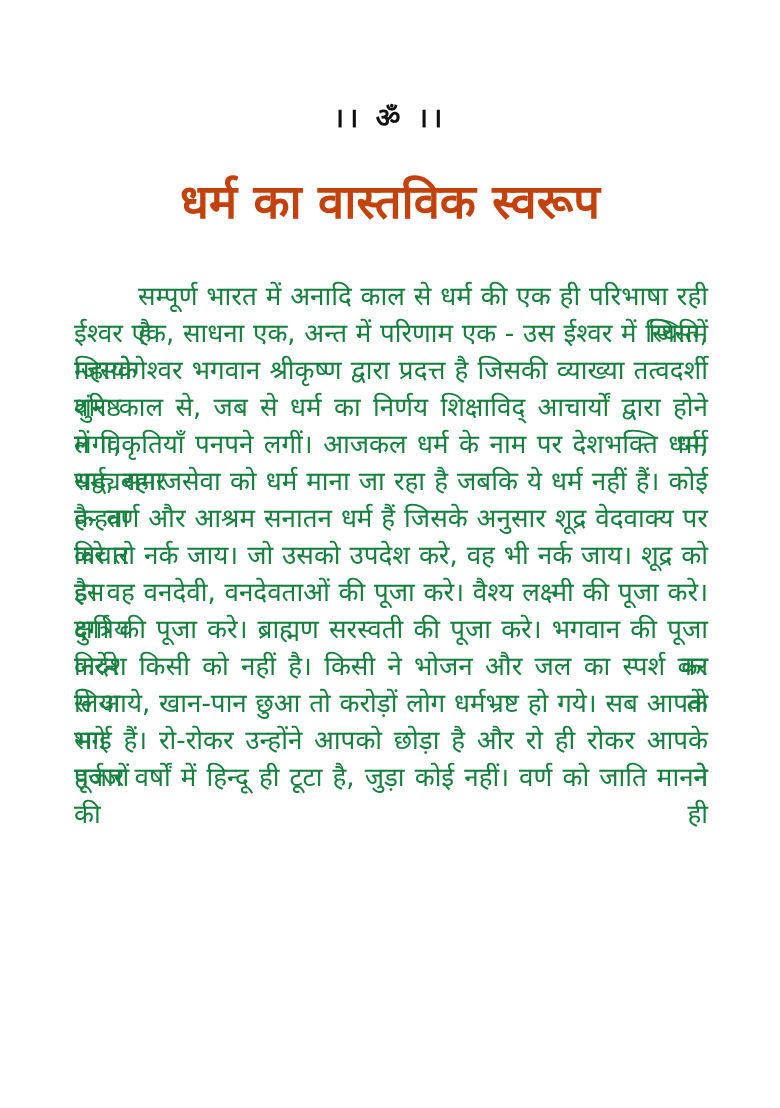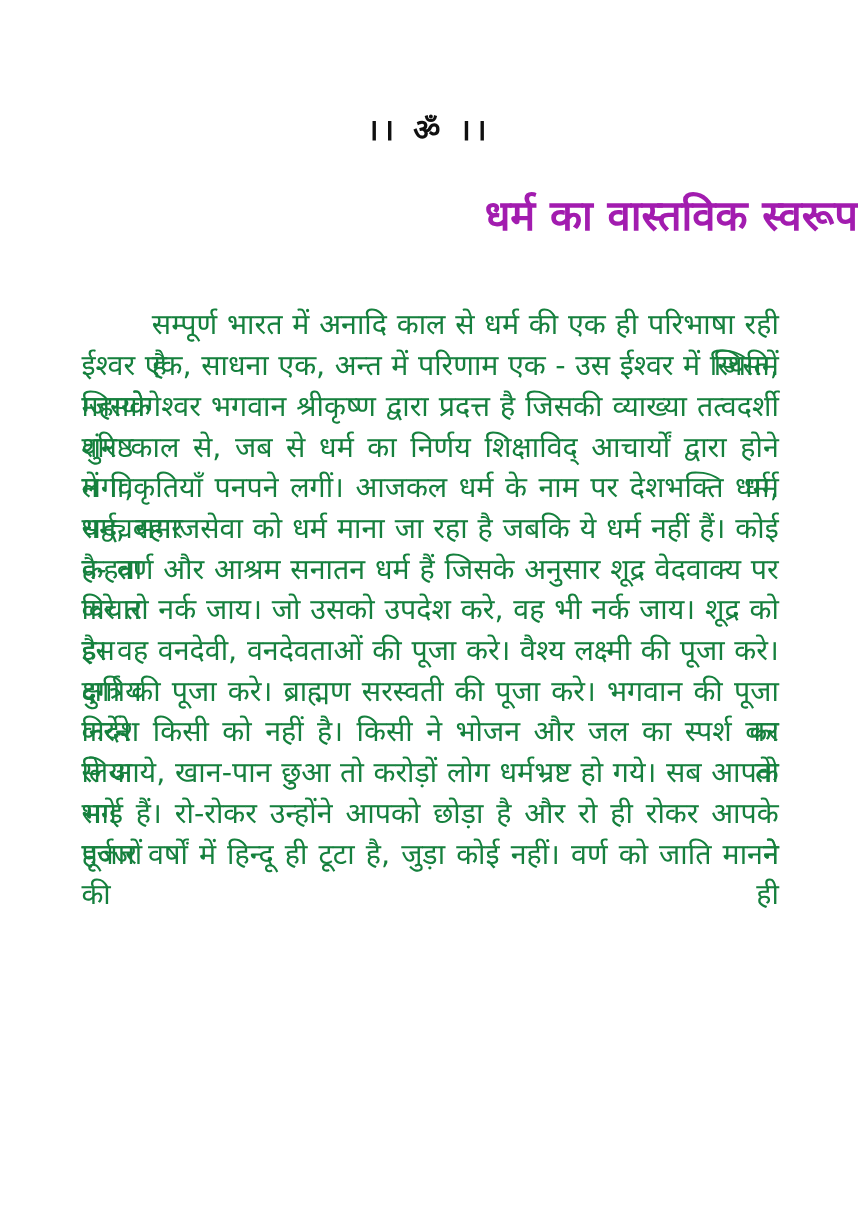--- a/index.html
+++ b/index.html
@@ -23,24 +23,24 @@
     font-weight: bold;
     letter-spacing: 4px;
     color: #101010;
   }
   .page-title {
     position: absolute;
     top: 168px;
     left: 0;
     right: 0;
     margin: 0;
-    text-align: right;
-    font-size: 38px;
+    text-align: center;
+    font-size: 47px;
     font-weight: bold;
-    color: #a21caf;
+    color: #c2410c;
   }
   .body-block {
     position: absolute;
     top: 278px;
     left: 74px;
     width: 634px;
     font-size: 26px;
     color: #15803d;
   }
   .text-line {

